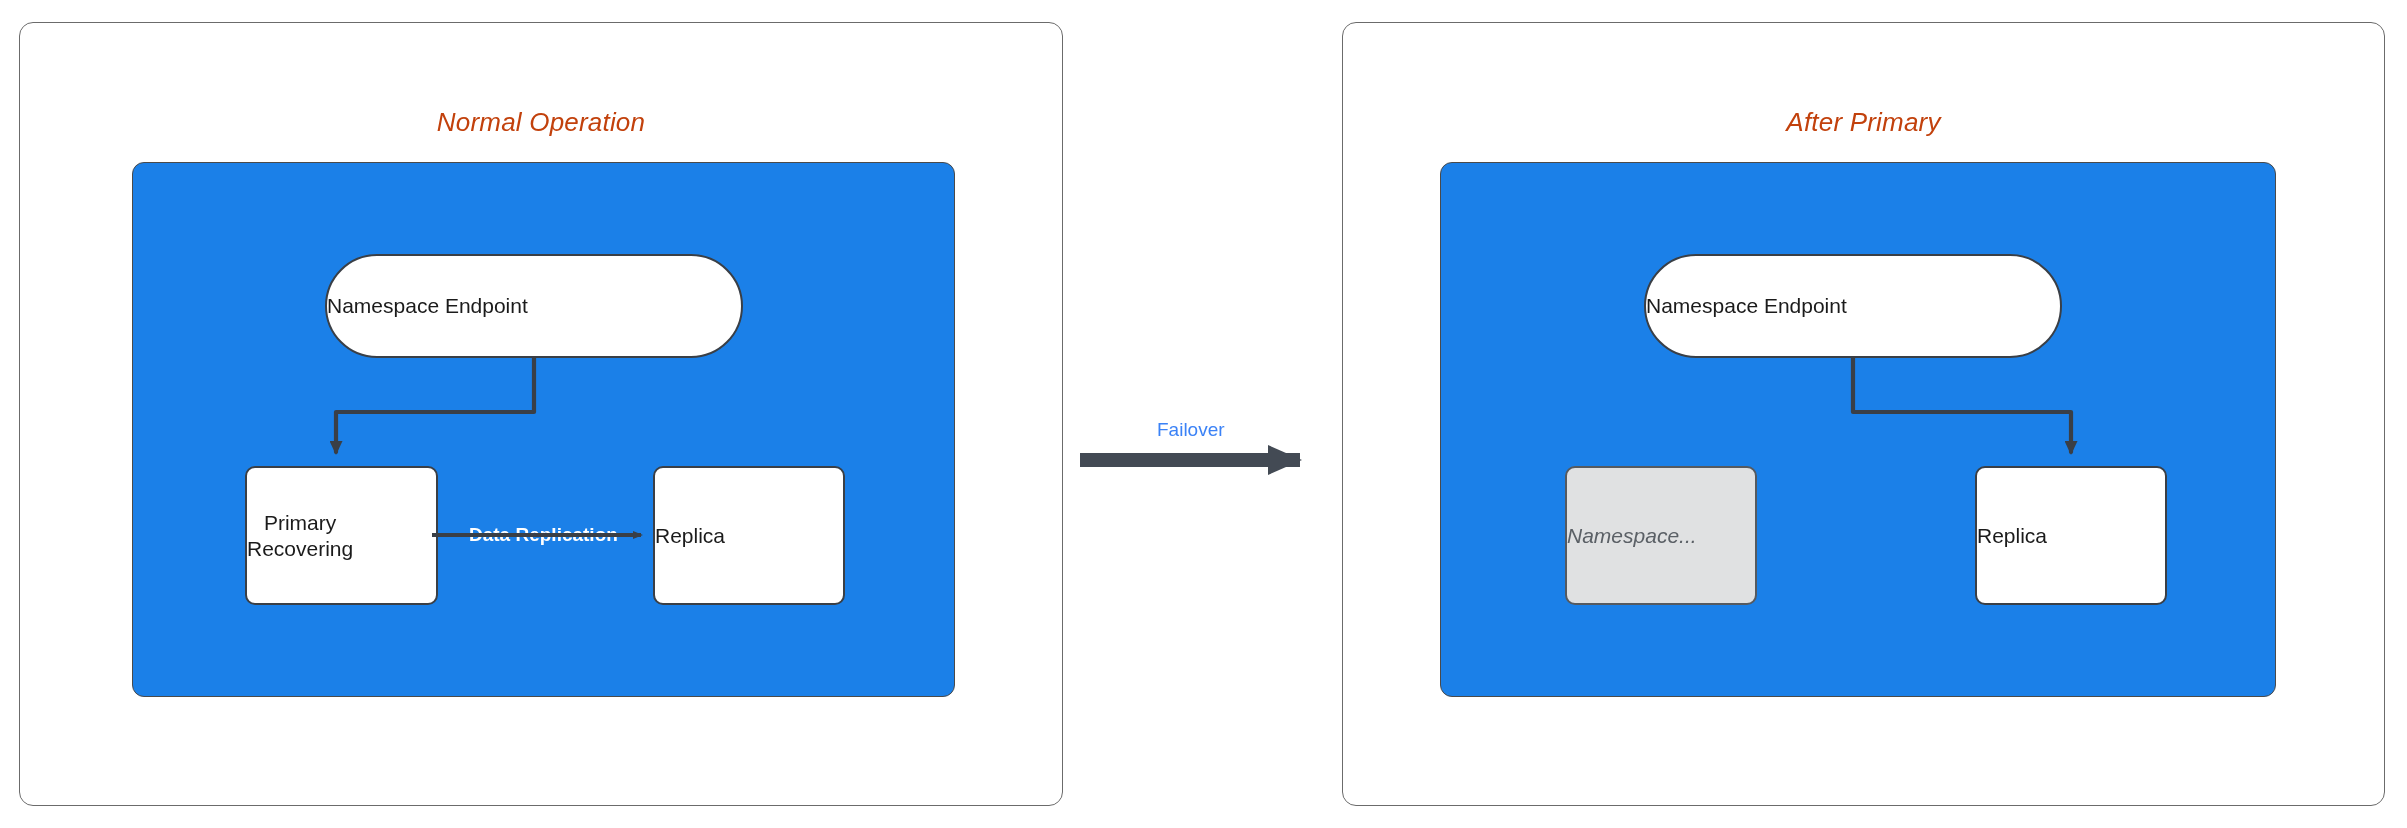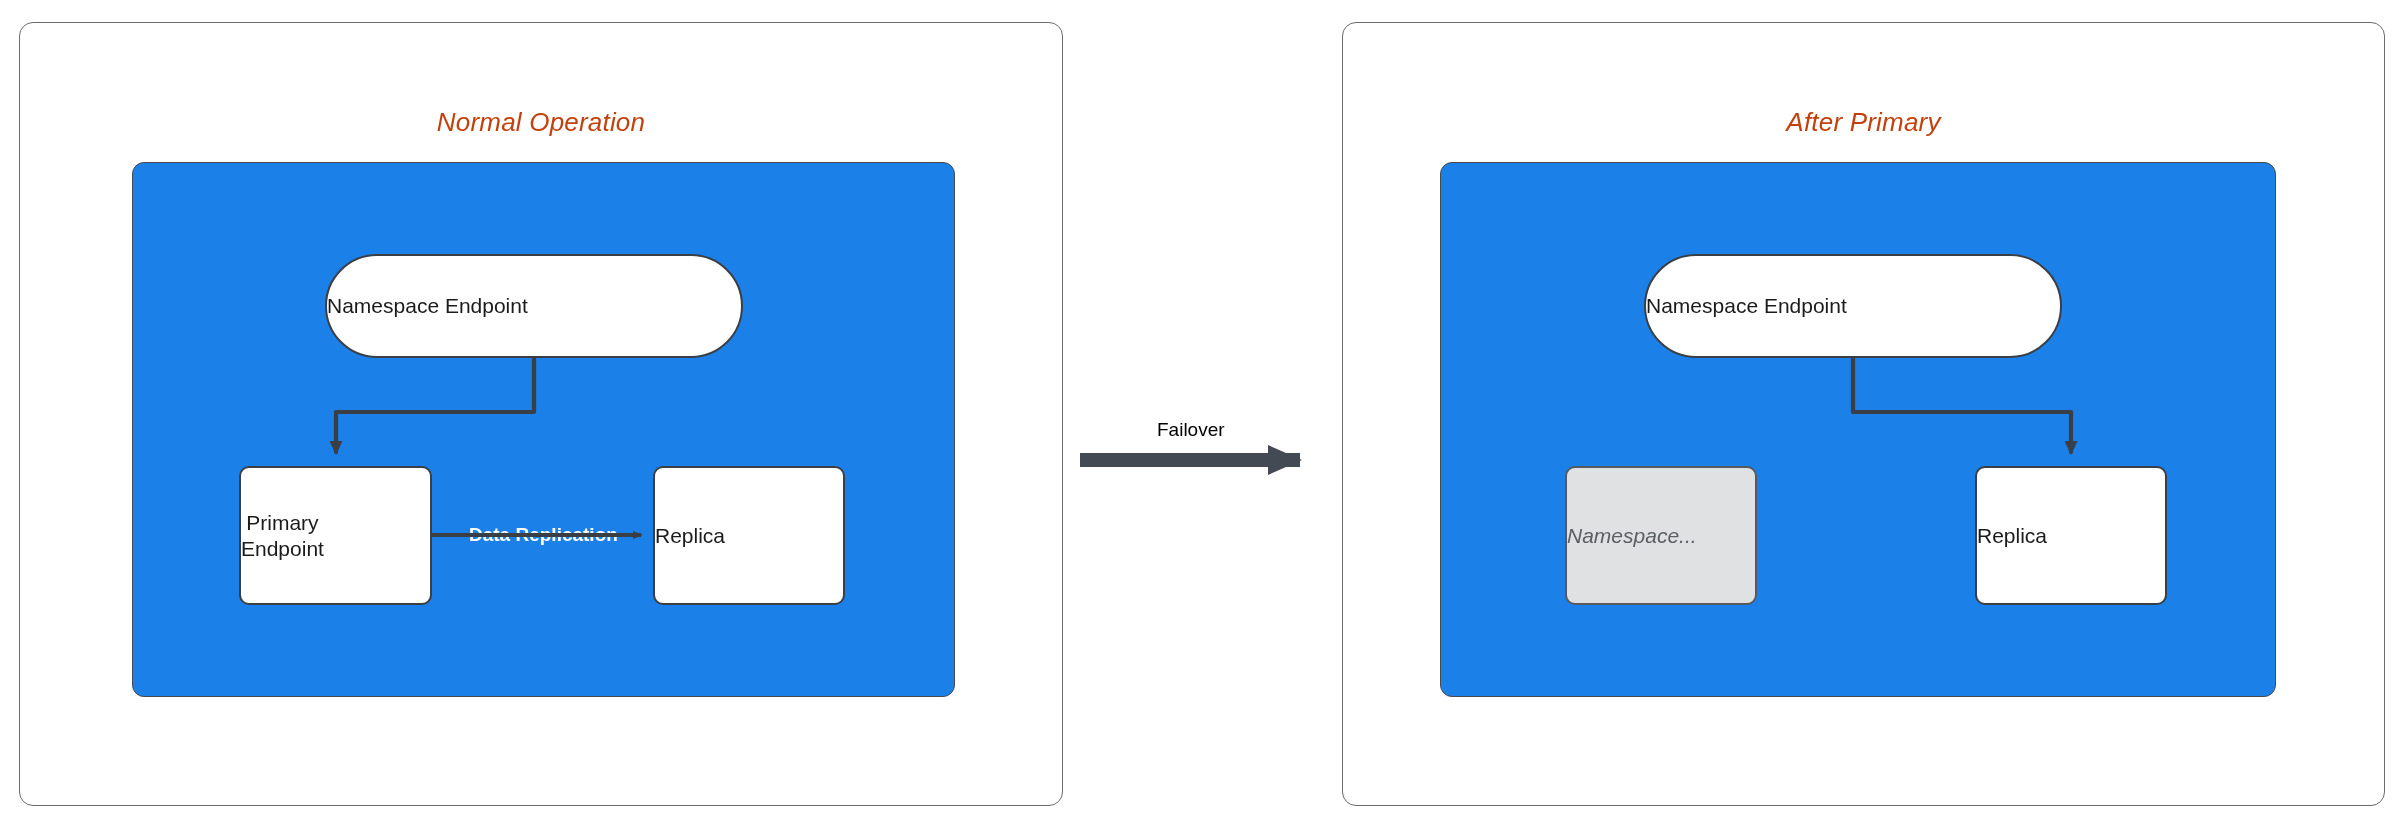--- a/index.html
+++ b/index.html
@@ -73,21 +73,21 @@
   .rect   { border-radius: 10px; }
   .dimmed {
     background: #e0e1e2;
     border-color: #555a60;
     color: #5b6066;
     font-style: italic;
   }
 
   
   #endpoint-left  { left: 325px; top: 254px; width: 418px; height: 104px; }
-  #primary-left   { left: 239px; top: 466px; width: 193px; height: 139px; }
+  #primary-left   { left: 245px; top: 466px; width: 193px; height: 139px; }
   #replica-left   { left: 653px; top: 466px; width: 192px; height: 139px; }
 
   
   #endpoint-right { left: 1644px; top: 254px; width: 418px; height: 104px; }
   #recovering     { left: 1565px; top: 466px; width: 192px; height: 139px; }
   #replica-right  { left: 1975px; top: 466px; width: 192px; height: 139px; }
 
   
   .connectors {
     position: absolute;
@@ -107,21 +107,21 @@
     left: 466px;
     top: 523px;
     font-weight: bold;
     color: #ffffff;
     background: #1b80e8;
     padding: 1px 3px;
   }
   #label-failover {
     left: 1157px;
     top: 419px;
-    color: #000000;
+    color: #3b82f6;
     font-weight: normal;
   }
 </style>
 </head>
 <body>
 
 <div class="canvas">
 
   <div class="panel" id="panel-left">
     <div class="panel-title">Normal Operation</div>
@@ -129,21 +129,21 @@
 
   <div class="blue-box" id="blue-left"></div>
 
   <div class="node pill" id="endpoint-left">
     <span>Namespace Endpoint</span>
   </div>
 
   <div class="node rect" id="primary-left">
     <span>
       <span>Primary</span><br>
-      <span>Endpoint</span>
+      <span>Recovering</span>
     </span>
   </div>
 
   <div class="node rect" id="replica-left">
     <span>Replica</span>
   </div>
 
   <div class="edge-label" id="label-data-replication">Data Replication</div>
 
   <div class="edge-label" id="label-failover">Failover</div>

